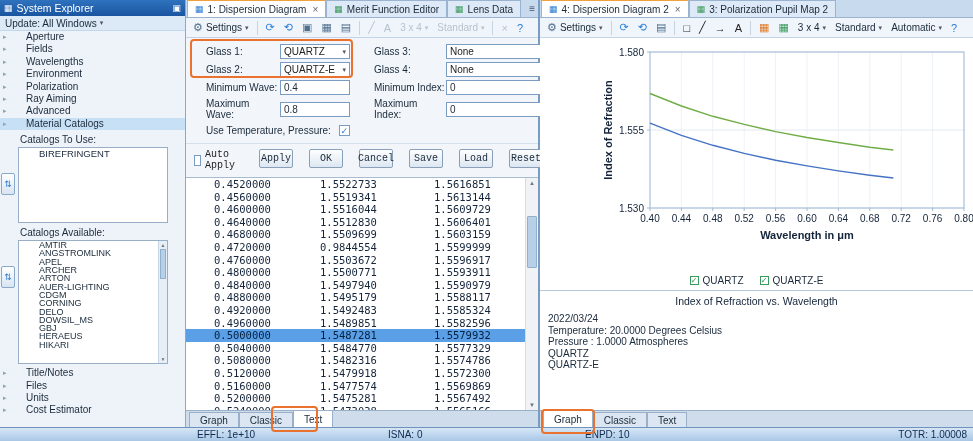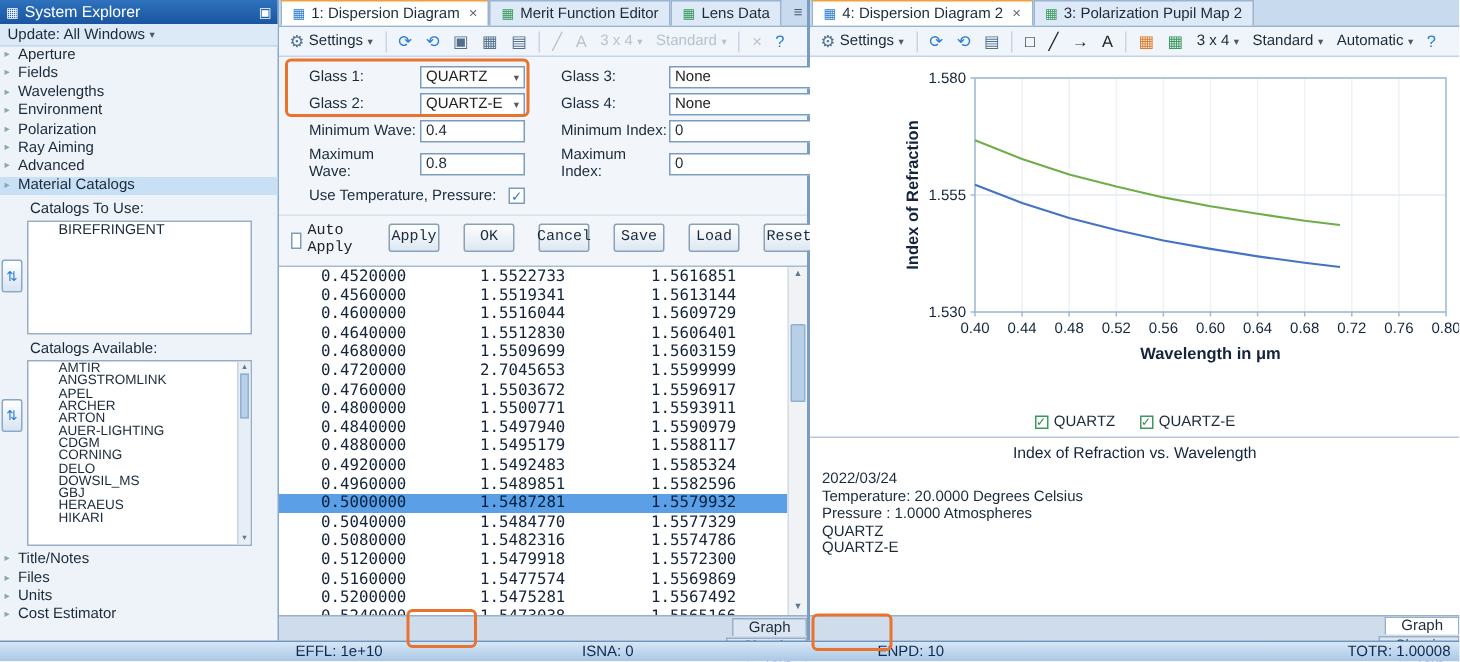--- a/index.html
+++ b/index.html
@@ -7,21 +7,21 @@
   .app { position:relative; width:973px; height:441px; overflow:hidden; background:#fff; font-size:11px; color:#222; display:flex; flex-direction:column; }
   .main { display:flex; flex:1; min-height:0; }
 
   
   .explorer { width:186px; background:#eef3fa; border-right:1px solid #8aa8c8; display:flex; flex-direction:column; }
   .exp-title { height:16px; background:linear-gradient(#2f72bd,#1a55a0); color:#fff; display:flex; align-items:center; gap:4px; padding:0 4px; font-size:10.5px; }
   .exp-title .ticon { font-size:9px; }
   .exp-title .tname { flex:1; }
   .exp-update { height:15px; background:#dce9f7; border-bottom:1px solid #c2d6ec; display:flex; align-items:center; gap:3px; padding-left:5px; font-size:10px; color:#1a2a3a; }
   .tree { }
-  .tree-item { position:relative; height:12.4px; line-height:12.4px; padding-left:12px; font-size:10px; color:#1a2a3a; white-space:nowrap; cursor:default; }
+  .tree-item { position:relative; height:12.4px; line-height:12.4px; padding-left:26px; font-size:10px; color:#1a2a3a; white-space:nowrap; cursor:default; }
   .tree-item .arrow { position:absolute; left:3px; top:0; font-size:7px; color:#8aa; }
   .tree-item.sel { background:#c8e0f6; }
   .cat-label { font-size:10px; margin:4px 0 2px 20px; color:#1a2a3a; }
   .listwrap { position:relative; padding-left:18px; }
   .transfer-btn { position:absolute; left:1px; top:26px; width:14px; height:22px; border:1px solid #8aa8c8; border-radius:2px; background:linear-gradient(#fff,#d8e4f2); color:#2b7cd3; font-size:9px; display:flex; align-items:center; justify-content:center; cursor:pointer; }
   .listbox { width:150px; background:#fff; border:1px solid #98aec6; overflow:hidden; position:relative; }
   #cat-use { height:76px; }
   #cat-avail { height:124px; }
   .lb-item { font-size:9px; line-height:8.3px; padding:0 20px; white-space:nowrap; color:#1a2a3a; }
   #cat-use .lb-item { font-size:9.5px; line-height:11px; }
@@ -61,21 +61,21 @@
   .table-area { position:relative; flex:1; overflow:hidden; background:#fff; }
   .dtable { border-collapse:collapse; width:calc(100% - 13px); table-layout:fixed; }
   .dtable td { font-family:"DejaVu Sans Mono", monospace; font-size:10.5px; line-height:12.6px; white-space:pre; color:#14243a; overflow:hidden; }
   .dtable td:first-child { padding-left:28px; width:134px; }
   .dtable td:nth-child(2) { width:114px; }
   .dtable tr.sel td { background:#5b9fe6; color:#03203f; }
   .vscroll { position:absolute; right:0; top:0; bottom:0; width:13px; background:#f0f2f6; border-left:1px solid #d4dce6; font-size:6px; color:#678; text-align:center; }
   .vscroll .up { position:absolute; top:2px; left:0; right:0; }
   .vscroll .dn { position:absolute; bottom:2px; left:0; right:0; }
   .vscroll .th { position:absolute; top:38px; left:1px; right:1px; height:52px; background:#b8cfe8; border:1px solid #90b0d0; border-radius:1px; }
-  .bottom-tabs { height:17px; background:#cfdceb; border-top:1px solid #9ab0c8; display:flex; align-items:flex-end; padding-left:3px;flex-direction:column; }
+  .bottom-tabs { height:17px; background:#cfdceb; border-top:1px solid #9ab0c8; display:flex; align-items:flex-end; padding-left:3px; }
   .btab { height:15px; display:flex; align-items:center; padding:0 10px; font-size:10px; background:#dbe6f2; border:1px solid #9ab0c8; border-bottom:none; margin-top:1px; color:#1a2a3a; cursor:pointer; }
   .btab.active { background:#fff; height:17px; margin-top:0; }
 
   
   .right { flex:1; background:#fff; display:flex; flex-direction:column; min-width:0; }
   .chart-wrap { position:relative; }
   .legend-row { height:16px; display:flex; align-items:center; justify-content:center; gap:16px; font-size:10px; }
   .legend-item { display:flex; align-items:center; gap:4px; cursor:pointer; color:#1a2a3a; }
   .legend-cb { width:9px; height:9px; border:1px solid #3a9a5c; background:#fff; display:flex; align-items:center; justify-content:center; font-size:8px; color:#2f8a4e; }
   .rdivider { border-top:1px solid #b8c8da; margin-top:2px; }
@@ -303,21 +303,21 @@
                 <td>1.5512830</td>
                 <td>1.5606401</td>
               </tr>
               <tr>
                 <td>0.4680000</td>
                 <td>1.5509699</td>
                 <td>1.5603159</td>
               </tr>
               <tr>
                 <td>0.4720000</td>
-                <td>2.7045653</td>
+                <td>0.9844554</td>
                 <td>1.5599999</td>
               </tr>
               <tr>
                 <td>0.4760000</td>
                 <td>1.5503672</td>
                 <td>1.5596917</td>
               </tr>
               <tr>
                 <td>0.4800000</td>
                 <td>1.5500771</td>

